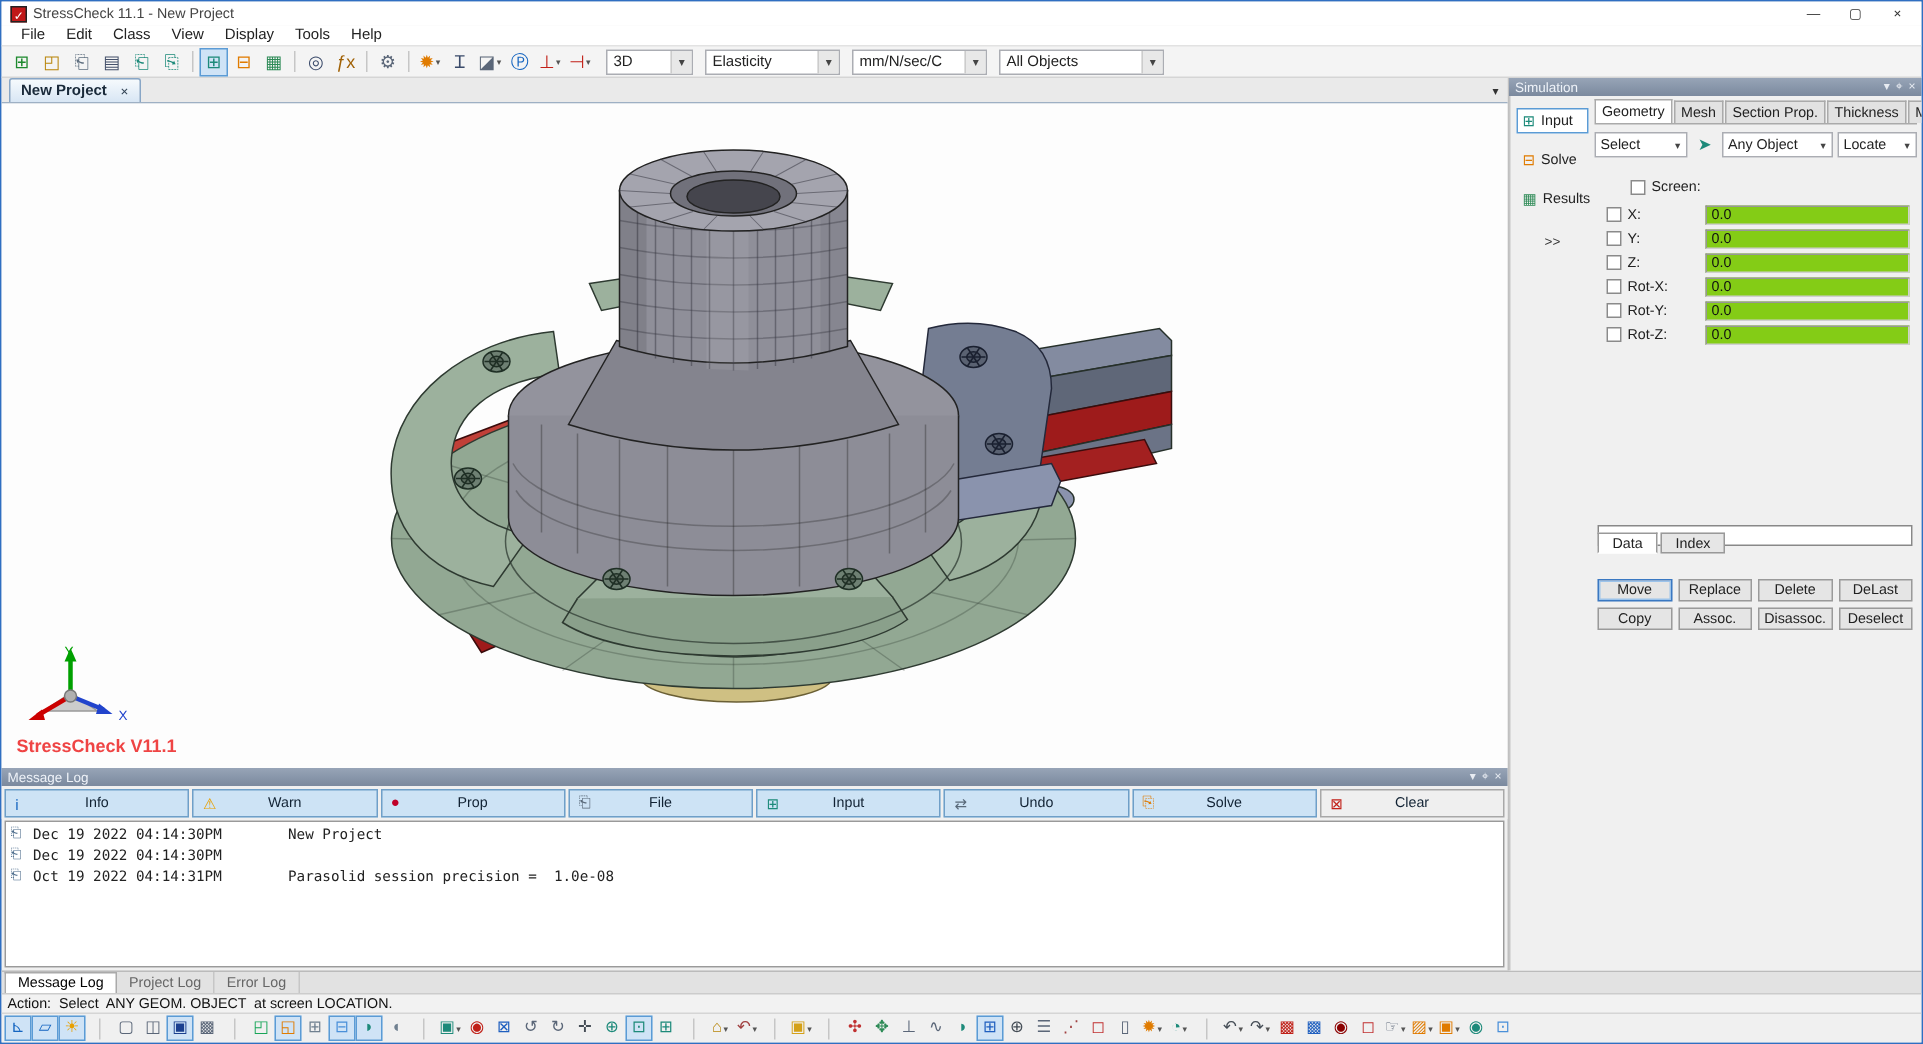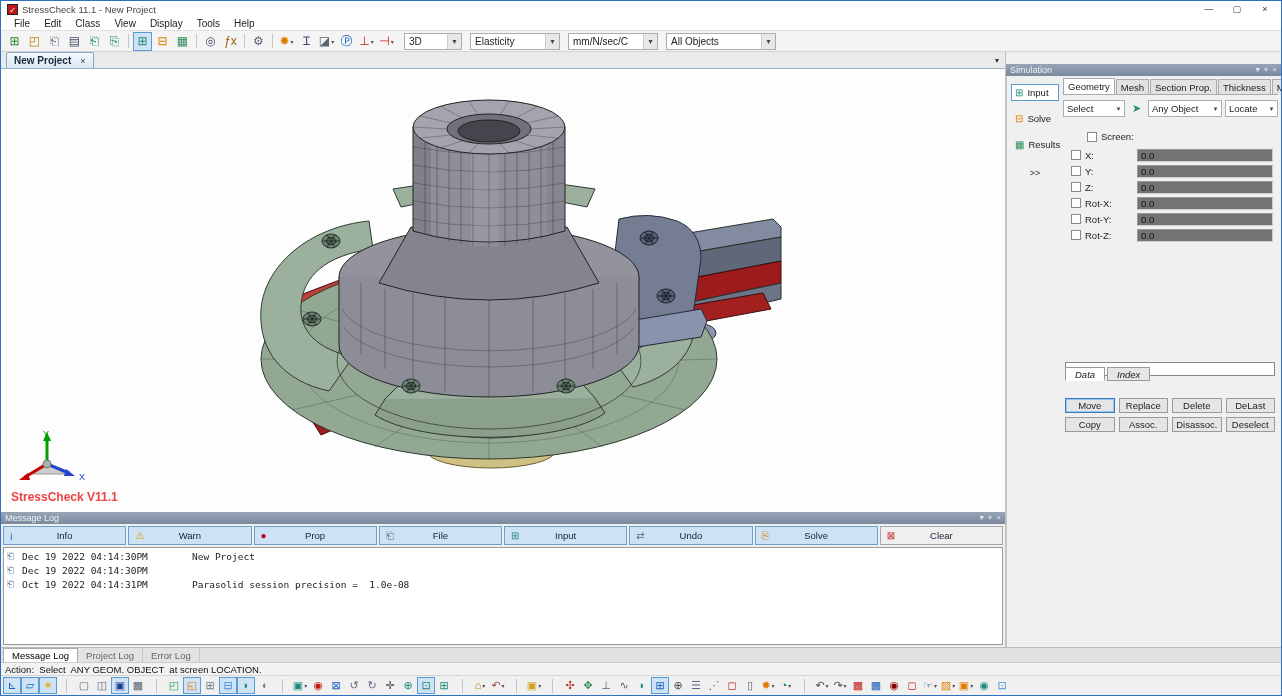--- a/index.html
+++ b/index.html
@@ -36,21 +36,21 @@
   
   .viewport { height:460px; display:flex; flex-direction:column; border-right:1px solid #c0c0c0; }
   .vp-tabbar { height:17px; background:#eaeaea; border-bottom:1px solid #9eb0c4; display:flex; align-items:flex-end; }
   .vp-tab { height:16px; margin-left:5px; background:linear-gradient(#f6fafd,#d8e6f4); border:1px solid #88a6c6; border-bottom:none; border-radius:2px 2px 0 0; display:flex; align-items:center; padding:0 7px; font-size:10px; font-weight:bold; color:#1a2a3a; }
   .vp-tab .close { margin-left:9px; font-weight:normal; font-size:9px; color:#345; }
   .vp-ddbtn { margin-left:auto; width:16px; height:15px; display:flex; align-items:center; justify-content:center; font-size:8px; color:#333; }
   .vp-canvas { flex:1; background:#fdfdfd; position:relative; }
   .watermark { position:absolute; left:10px; bottom:8px; font-size:12px; font-weight:bold; color:#ef4444; }
   .triad { position:absolute; left:6px; bottom:26px; }
   
-  .sim-panel { flex:1; display:flex; flex-direction:column; min-width:0;margin-top:12px; }
+  .sim-panel { flex:1; display:flex; flex-direction:column; min-width:0; }
   .panel-header { height:12px; background:linear-gradient(#97a4b7,#7b899e); color:#eef2f8; font-size:9px; display:flex; align-items:center; padding:0 4px; }
   .panel-controls { margin-left:auto; display:flex; gap:4px; }
   .pc { font-size:8px; color:#e8ecf2; }
   .sim-body { flex:1; position:relative; background:#f0f0f0; border-left:1px solid #c6c6c6; }
   .sim-nav { position:absolute; left:0; top:8px; width:56px; display:flex; flex-direction:column; align-items:center; gap:9px; }
   .nav-btn { width:48px; height:17px; display:flex; align-items:center; gap:4px; padding-left:3px; font-size:9.5px; border:1px solid transparent; }
   .nav-btn.selected { background:#fff; border-color:#5b9bd5; }
   .nav-btn .g { font-size:10px; }
   .nav-expand { font-size:9px; color:#333; margin-top:6px; }
   .sim-content { position:absolute; left:56px; right:3px; top:3px; bottom:0; }
@@ -60,23 +60,23 @@
   .sim-selects { position:absolute; top:21px; left:0; right:0; display:flex; align-items:center; gap:3px; }
   .scombo { height:17px; border:1px solid #abadb3; background:#fff; display:flex; align-items:center; font-size:9.5px; padding-left:3px; }
   .scombo::after { content:"▾"; margin-left:auto; width:11px; font-size:7px; color:#444; text-align:center; }
   .scombo.sw1{width:62px} .scombo.sw2{width:74px} .scombo.sw3{flex:1}
   .picker { width:17px; height:17px; display:flex; align-items:center; justify-content:center; font-size:11px; color:#1d8a7a; }
   .screen-row { position:absolute; top:52px; left:24px; display:flex; align-items:center; gap:4px; font-size:9.5px; }
   .cb { width:10px; height:10px; background:#fff; border:1px solid #8a8a8a; display:inline-block; }
   .fields { position:absolute; top:68px; left:8px; right:5px; }
   .field-row { height:16px; display:flex; align-items:center; gap:4px; }
   .flabel { width:48px; font-size:9.5px; }
-  .fvalue { flex:1; height:13px; background:#737373; border:1px solid #979797; border-right-color:#cfcfcf; border-bottom-color:#cfcfcf; font-size:9.5px; padding-left:3px; color:#111; }
+  .fvalue { flex:1; height:13px; background:#84cc16; border:1px solid #979797; border-right-color:#cfcfcf; border-bottom-color:#cfcfcf; font-size:9.5px; padding-left:3px; color:#111; }
   .sim-input { position:absolute; top:283px; left:2px; right:3px; height:14px; background:#fff; border:1px solid #888; }
-  .data-tabs { position:absolute; top:288px; left:2px; display:flex; align-items:center;font-style:italic; }
+  .data-tabs { position:absolute; top:288px; left:2px; display:flex; align-items:center; }
   .dtab { height:14px; padding:0 9px; font-size:9.5px; display:flex; align-items:center; background:#e6e6e6; border:1px solid #999; margin-right:2px; }
   .dtab.active { background:#fff; border-bottom-color:#fff; }
   .sim-btns { position:absolute; top:319px; left:2px; right:3px; display:grid; grid-template-columns:repeat(4,1fr); gap:4px; }
   .sim-btn { height:15px; background:#e5e5e5; border:1px solid #9a9a9a; display:flex; align-items:center; justify-content:center; font-size:9.5px; }
   .sim-btn.focused { border-color:#3a78c2; box-shadow:inset 0 0 0 1px #9cc3ea; }
   
   .msglog { flex:1; display:flex; flex-direction:column; border-right:1px solid #c0c0c0; min-height:0; }
   .ml-toolbar { height:22px; display:flex; gap:2px; padding:2px 2px 1px 2px; background:#f0f0f0; }
   .log-btn { flex:1; position:relative; background:#cde3f5; border:1px solid #6f9fc8; display:flex; align-items:center; justify-content:center; font-size:9.5px; color:#123; }
   .log-btn .g { position:absolute; left:6px; font-size:10px; }

